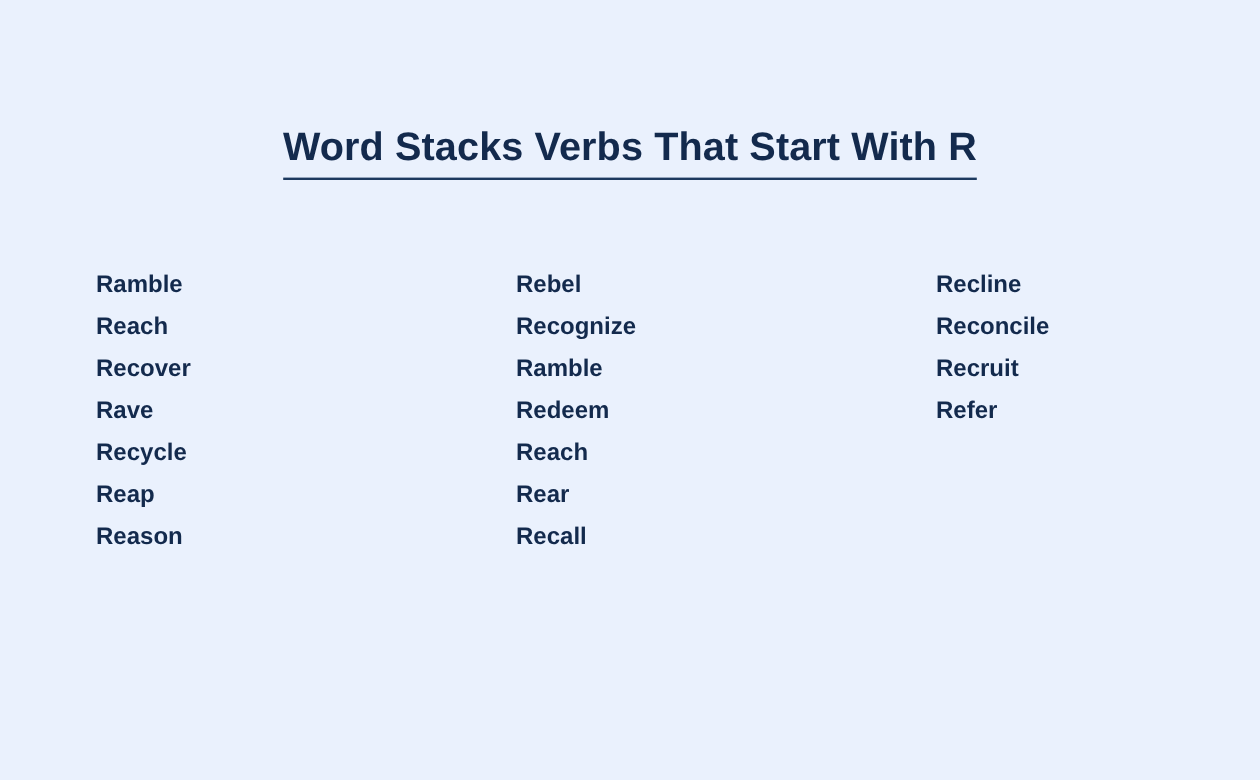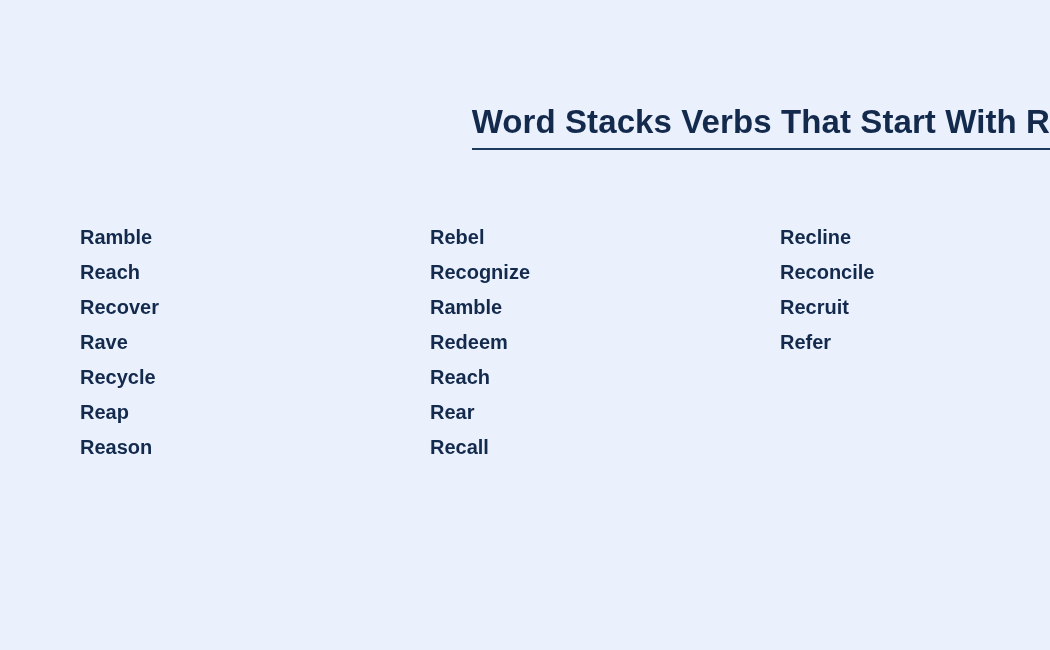--- a/index.html
+++ b/index.html
@@ -20,21 +20,21 @@
     height: 650px;
     background: #eaf1fd;
     box-sizing: border-box;
   }
 
   .title-block {
     position: absolute;
     top: 80px;
     left: 0;
     width: 1050px;
-    text-align: right;
+    text-align: center;
   }
 
   .page-title {
     display: inline-block;
     font-size: 33px;
     font-weight: bold;
     color: #132a4d;
     letter-spacing: 0.1px;
     line-height: 40px;
     padding-bottom: 6px;

